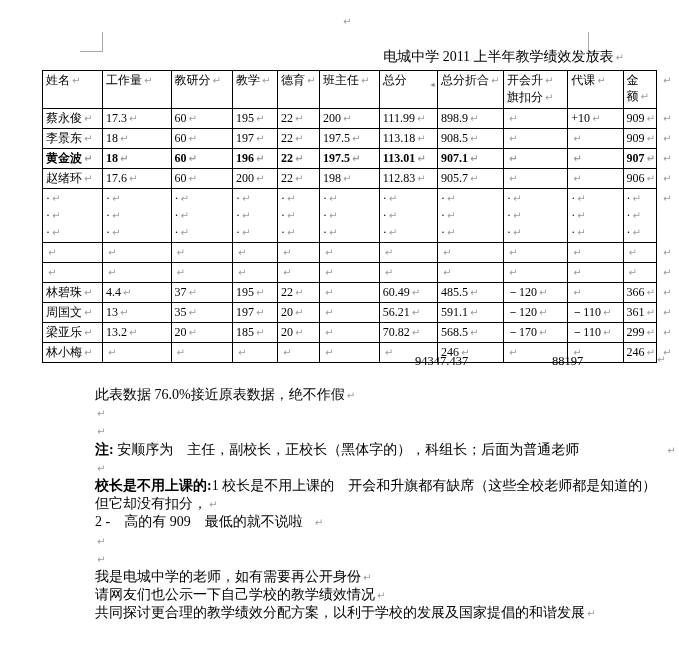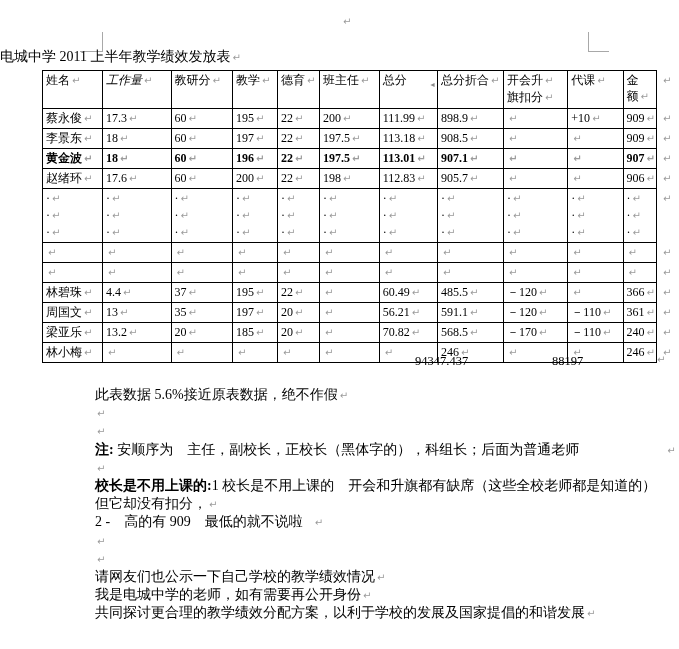--- a/index.html
+++ b/index.html
@@ -19,22 +19,22 @@
 
   
   .pm{
     color:#9b9b9b;font-size:10px;
     font-family:"DejaVu Sans",sans-serif;
     margin-left:2px;
   }
   .top-pm{position:absolute;left:341px;top:16px;}
 
   .title-line{
-    position:absolute;left:0;top:48px;width:616px;
-    text-align:left;font-size:14px;white-space:nowrap;
+    position:absolute;left:8px;top:48px;width:616px;
+    text-align:right;font-size:14px;white-space:nowrap;
   }
 
   table.perf{
     position:absolute;left:42px;top:70px;
     border-collapse:collapse;table-layout:fixed;
     font-size:12px;
   }
   .perf th,.perf td{
     border:1px solid #000;
     vertical-align:top;text-align:left;
@@ -78,21 +78,21 @@
   <span class="pm top-pm">↵</span>
 
   <div class="title-line"><span>电城中学 2011 上半年教学绩效发放表</span><span class="pm">↵</span></div>
 
   <table class="perf">
     <thead>
         <tr>
           <th style="width: 58px;">
             <div><span>姓名</span><span class="pm">↵</span></div>
           </th>
-          <th style="width: 70px; font-style: italic;">
+          <th style="width: 70px;">
             <div><span>工作量</span><span class="pm">↵</span></div>
           </th>
           <th style="width: 60px;">
             <div><span>教研分</span><span class="pm">↵</span></div>
           </th>
           <th style="width: 42px; margin-left: 6px;">
             <div><span>教学</span><span class="pm">↵</span></div>
           </th>
           <th style="width: 38px;">
             <div><span>德育</span><span class="pm">↵</span></div>
@@ -295,21 +295,21 @@
           <td><span>梁亚乐</span><span class="pm">↵</span></td>
           <td><span>13.2</span><span class="pm">↵</span></td>
           <td><span>20</span><span class="pm">↵</span></td>
           <td><span>185</span><span class="pm">↵</span></td>
           <td><span>20</span><span class="pm">↵</span></td>
           <td><span class="pm">↵</span></td>
           <td><span>70.82</span><span class="pm">↵</span></td>
           <td><span>568.5</span><span class="pm">↵</span></td>
           <td><span>－170</span><span class="pm">↵</span></td>
           <td><span>－110</span><span class="pm">↵</span></td>
-          <td><span>240</span><span class="pm">↵</span></td>
+          <td><span>299</span><span class="pm">↵</span></td>
           <td class="endc"><span class="pm">↵</span></td>
         </tr>
         <tr class="r-data">
           <td><span>林小梅</span><span class="pm">↵</span></td>
           <td><span class="pm">↵</span></td>
           <td><span class="pm">↵</span></td>
           <td><span class="pm">↵</span></td>
           <td><span class="pm">↵</span></td>
           <td><span class="pm">↵</span></td>
           <td><span class="pm">↵</span></td>
@@ -322,28 +322,28 @@
       </tbody>
   </table>
 
   <div class="sums">
     <span class="sum1">94347.437</span>
     <span class="sum2">88197</span>
     <span class="pm sum-pm">↵</span>
   </div>
 
   <div class="notes">
-    <div class="nline"><span>此表数据 5.6%接近原表数据，绝不作假</span><span class="pm">↵</span></div>
+    <div class="nline"><span>此表数据 76.0%接近原表数据，绝不作假</span><span class="pm">↵</span></div>
     <div class="nline"><span class="pm">↵</span></div>
     <div class="nline"><span class="pm">↵</span></div>
     <div class="nline"><span class="bold">注:</span><span> 安顺序为　主任，副校长，正校长（黑体字的），科组长；后面为普通老师</span><span class="pm gap88">↵</span></div>
     <div class="nline"><span class="pm">↵</span></div>
     <div class="nline"><span class="bold">校长是不用上课的:</span><span>1 校长是不用上课的　开会和升旗都有缺席（这些全校老师都是知道的）</span></div>
     <div class="nline"><span>但它却没有扣分，</span><span class="pm">↵</span></div>
     <div class="nline"><span>2 -　高的有 909　最低的就不说啦</span><span class="pm gap12">↵</span></div>
     <div class="nline"><span class="pm">↵</span></div>
     <div class="nline"><span class="pm">↵</span></div>
+    <div class="nline"><span>我是电城中学的老师，如有需要再公开身份</span><span class="pm">↵</span></div>
     <div class="nline"><span>请网友们也公示一下自己学校的教学绩效情况</span><span class="pm">↵</span></div>
-    <div class="nline"><span>我是电城中学的老师，如有需要再公开身份</span><span class="pm">↵</span></div>
     <div class="nline"><span>共同探讨更合理的教学绩效分配方案，以利于学校的发展及国家提倡的和谐发展</span><span class="pm">↵</span></div>
   </div>
 
 </div>
 
 </body></html>

